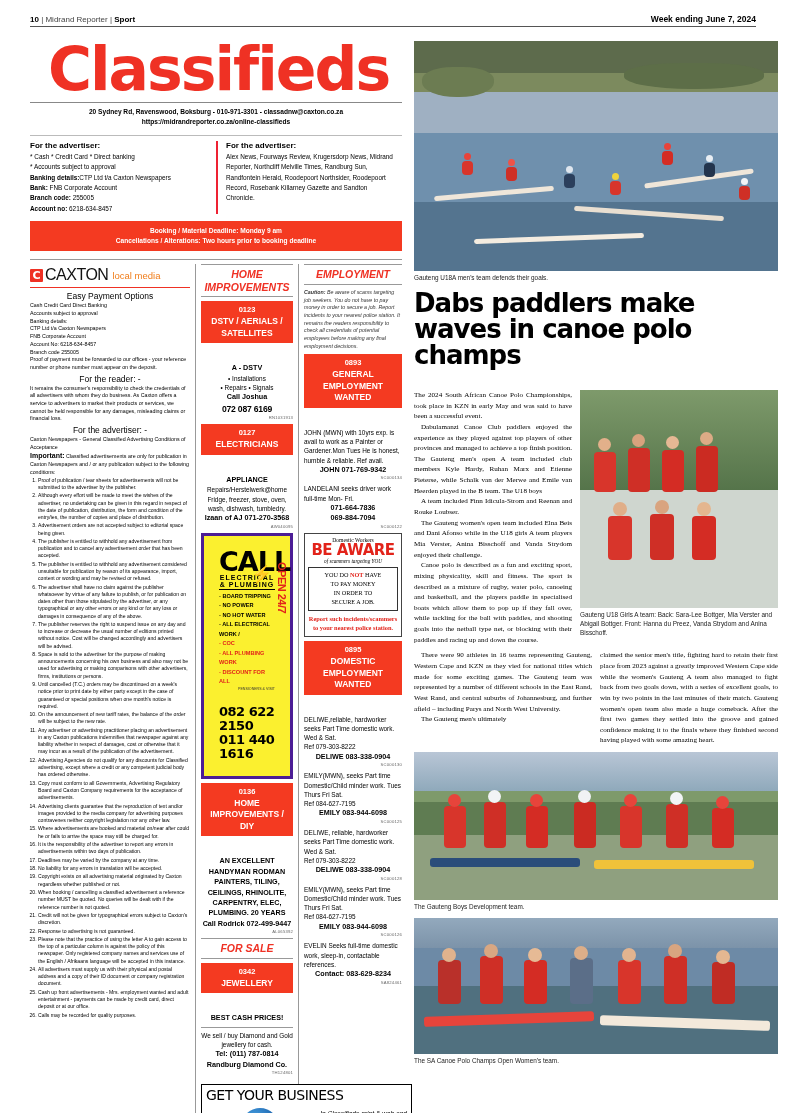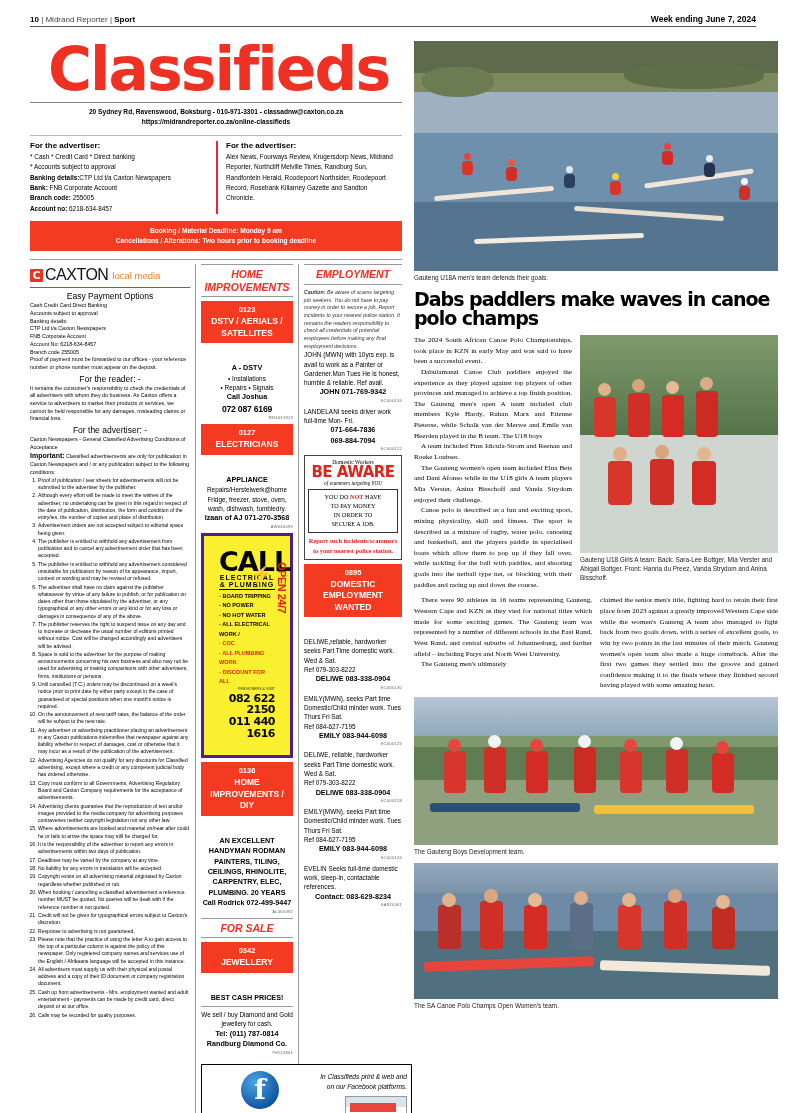--- a/index.html
+++ b/index.html
@@ -138,22 +138,22 @@
     position:absolute; right:2px; top:26px;
     writing-mode:vertical-rl; text-orientation:mixed;
     color:#e2231a; font-weight:bold; font-size:11px; letter-spacing:-0.5px;
   }
   .callad .bolt {
     position:absolute; right:17px; top:30px; color:#e2231a;
     font-size:17px; line-height:1;
   }
   .callad .phones {
     font-family:"DejaVu Sans",sans-serif;
-    font-weight:bold; font-size:11px; text-align:right; line-height:1.08;
-    margin-top:2px; letter-spacing:-0.5px;
+    font-weight:bold; font-size:13px; text-align:left; line-height:1.08;
+    margin-top:14px; letter-spacing:-0.5px;
   }
   .callad .smallnote { font-size:3.6px; text-align:right; color:#333; }
 
   
   .beaware {
     border:1px solid #444; padding:3px; text-align:center; margin-bottom:4px;
     font-family:"Liberation Serif", serif;
   }
   .beaware .dw { font-size:5.6px; }
   .beaware .ba {
@@ -203,22 +203,22 @@
     content:""; position:absolute; left:6px; top:22px; width:30px; height:26px;
     background:linear-gradient(135deg,#c9a48a,#8a5f4a); border:1px solid #bbb;
   }
 
   
   .photo { position:relative; overflow:hidden; }
   .cap { font-size:6.4px; color:#222; padding:3px 0 0; line-height:1.4; }
 
   .headline {
     font-family:"DejaVu Sans",sans-serif;
-    font-weight:bold; font-size:19px; line-height:1.0;
-    letter-spacing:-1px; margin:7px 0 7px;
+    font-weight:bold; font-size:26px; line-height:1.0;
+    letter-spacing:-1px; margin:7px 0 22px;
   }
 
   .story { display:flex; gap:8px; }
   .story .txt { width:158px; }
   .story .side { width:auto; flex:1; }
   .body-txt {
     font-family:"Liberation Serif", serif;
     font-size:7.1px; line-height:1.5; text-align:justify;
   }
   .body-txt p { text-indent:7px; }
@@ -424,20 +424,21 @@
           <div class="ad">
             <div class="t">BEST CASH PRICES!</div>
             <div class="hr"></div>
             <div>We sell / buy Diamond and Gold jewellery for cash.</div>
             <div class="t">Tel: (011) 787-0814</div>
             <div class="t">Randburg Diamond Co.</div>
             <div class="ref">TH124801</div>
           </div>
 
           <div class="promo" style="width:211px;">
+            <div class="l1">GET YOUR BUSINESS</div>
             <div class="body">
               <div class="lcol">
                 <div class="fb-glyph">f</div>
                 <div class="follow">
                   <div>Follow us on</div>
                   <div>facebook</div>
                 </div>
                 <div class="handles">
                   <div>@East Rand and</div>
                   <div>South Classifieds</div>
@@ -454,20 +455,24 @@
           </div>
         </div>
 
         <div class="cls3">
           <div class="sect">EMPLOYMENT</div>
           <div class="tiny" style="font-style:italic;color:#333;">
             <b>Caution:</b>
             <span>Be aware of scams targeting job seekers. You do not have to pay money in order to secure a job. Report incidents to your nearest police station. It remains the readers responsibility to check all credentials of potential employees before making any final employment decisions.</span>
           </div>
 
+          <div class="redbox" style="margin-top:4px;">
+            <span class="code">0893</span>
+            <span>GENERAL EMPLOYMENT WANTED</span>
+          </div>
 
           <div class="ad" style="text-align:left;">
             <div>JOHN (MWN) with 10yrs exp. is avail to work as a Painter or Gardener.Mon Tues He is honest, humble &amp; reliable. Ref avail.</div>
             <div class="t" style="text-align:center;">JOHN 071-769-9342</div>
             <div class="ref">SC000134</div>
           </div>
           <div class="ad" style="text-align:left;">
             <div>LANDELANI seeks driver work full-time Mon- Fri.</div>
             <div class="t" style="text-align:center;">071-664-7836</div>
             <div class="t" style="text-align:center;">069-884-7094</div>

